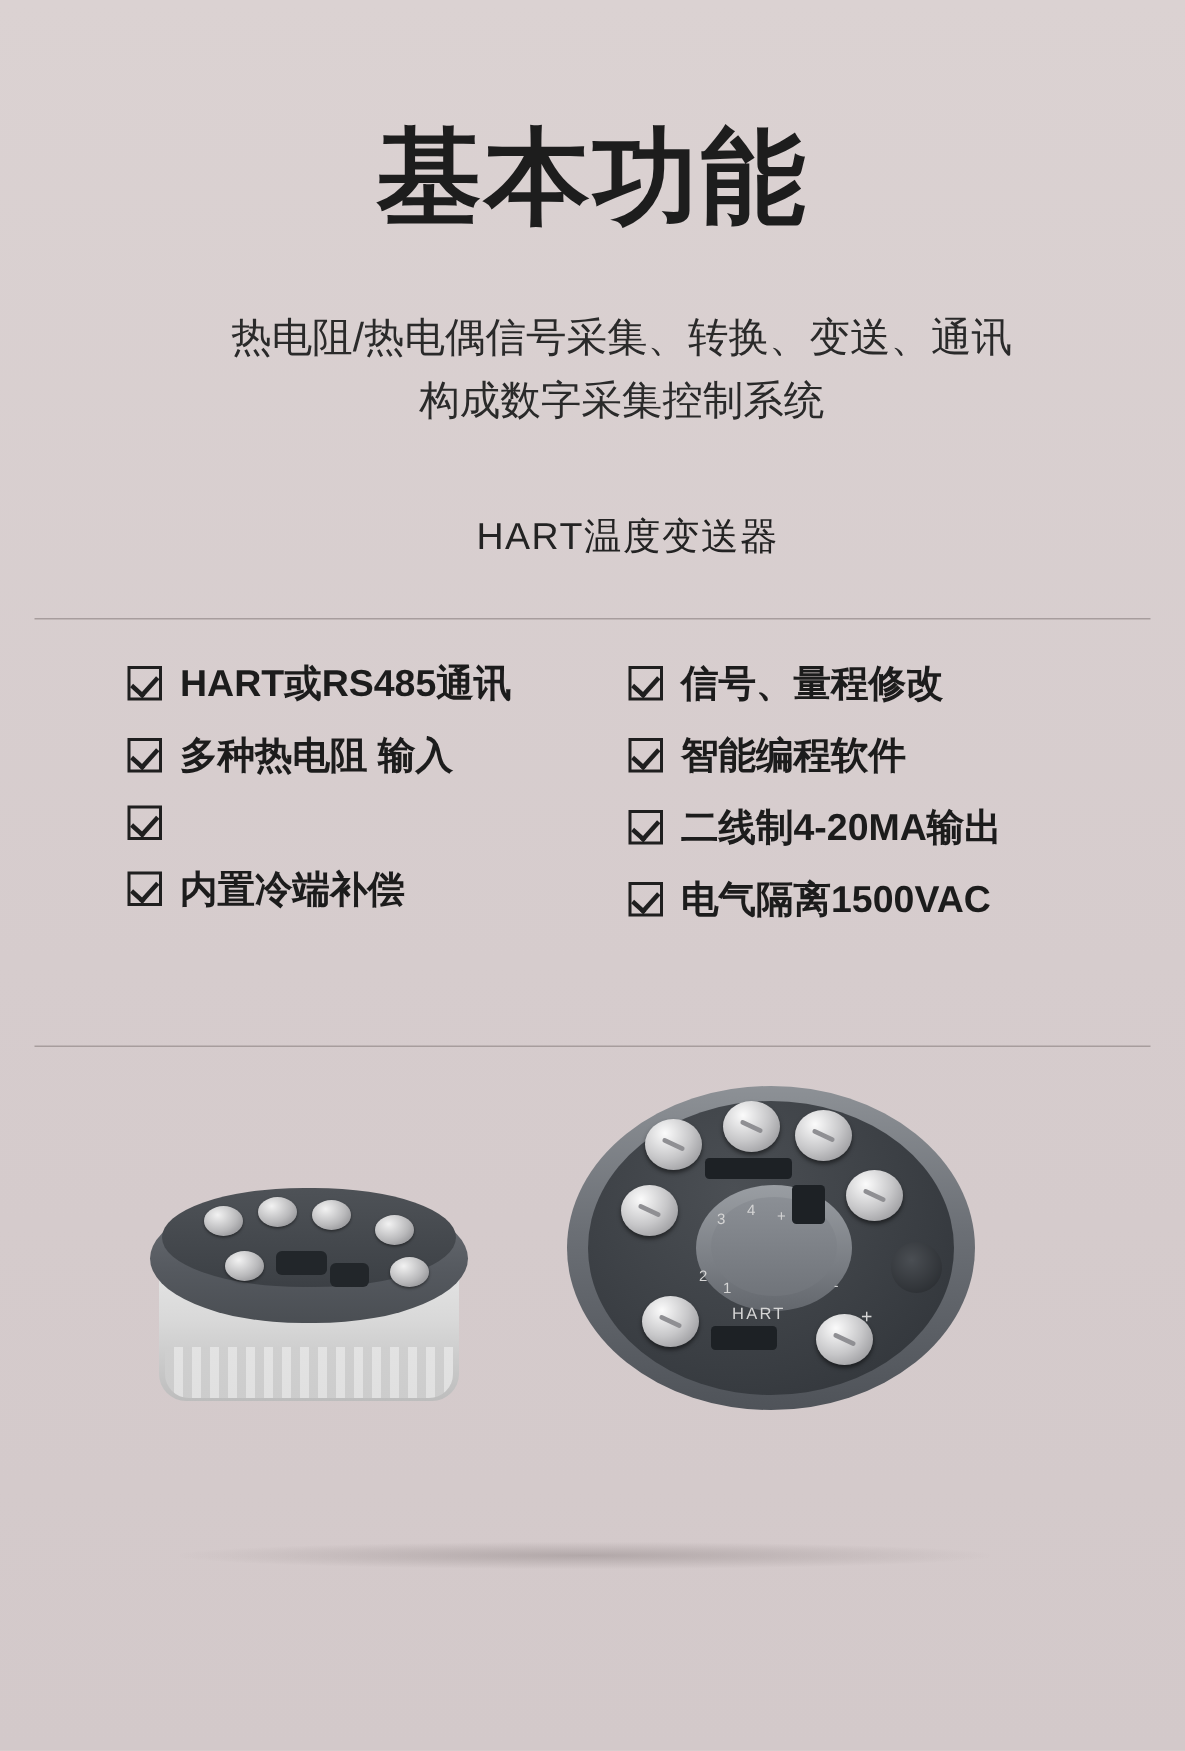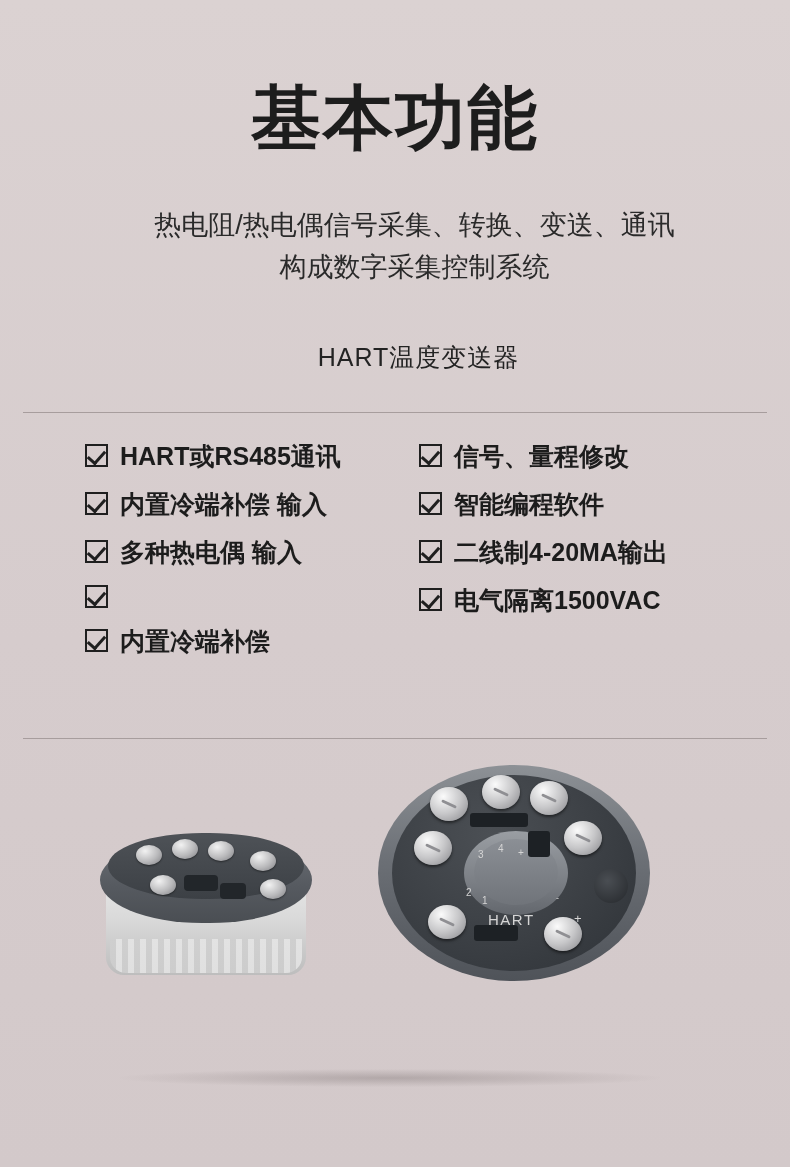--- a/index.html
+++ b/index.html
@@ -273,25 +273,21 @@
   <div class="divider"></div>
 
   <div class="features">
     <div class="col left">
       <div class="feat">
         <span class="check"></span>
         <span class="feat-label">HART或RS485通讯</span>
       </div>
       <div class="feat">
         <span class="check"></span>
-        <span class="feat-label">内置冷端补偿 输入</span>
-      </div>
-      <div class="feat">
-        <span class="check"></span>
-        <span class="feat-label">多种热电偶 输入</span>
+        <span class="feat-label">多种热电阻 输入</span>
       </div>
       <div class="feat">
         <span class="check"></span>
       </div>
       <div class="feat">
         <span class="check"></span>
         <span class="feat-label">内置冷端补偿</span>
       </div>
     </div>
     <div class="col right">
@@ -355,19 +351,19 @@
       <div class="blk" style="left:96px;  top:160px; width:44px; height:16px;"></div>
 
       <div class="side-port"></div>
 
       <div class="mark" style="left:100px; top:84px;">3</div>
       <div class="mark" style="left:120px; top:78px;">4</div>
       <div class="mark" style="left:140px; top:82px;">+</div>
       <div class="mark" style="left:88px;  top:122px;">2</div>
       <div class="mark" style="left:104px; top:130px;">1</div>
       <div class="mark" style="left:178px; top:128px; font-size:9px;">-</div>
-      <div class="mark" style="left:110px; top:146px; font-size:15px; letter-spacing:1.5px;">HART</div>
+      <div class="mark" style="left:110px; top:146px; font-size:11px; letter-spacing:1.5px;">HART</div>
       <div class="mark" style="left:196px; top:146px; font-size:13px;">+</div>
     </div>
 
   </div>
 
 </div>
 
 </body></html>

